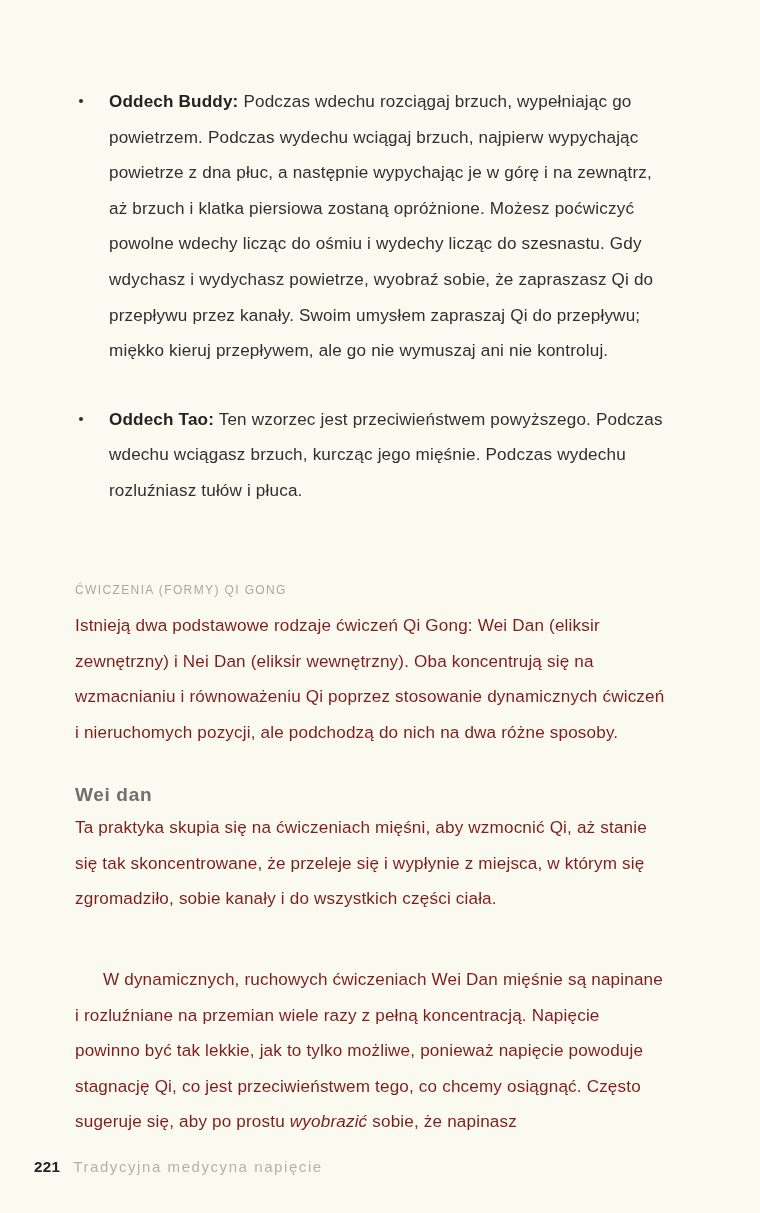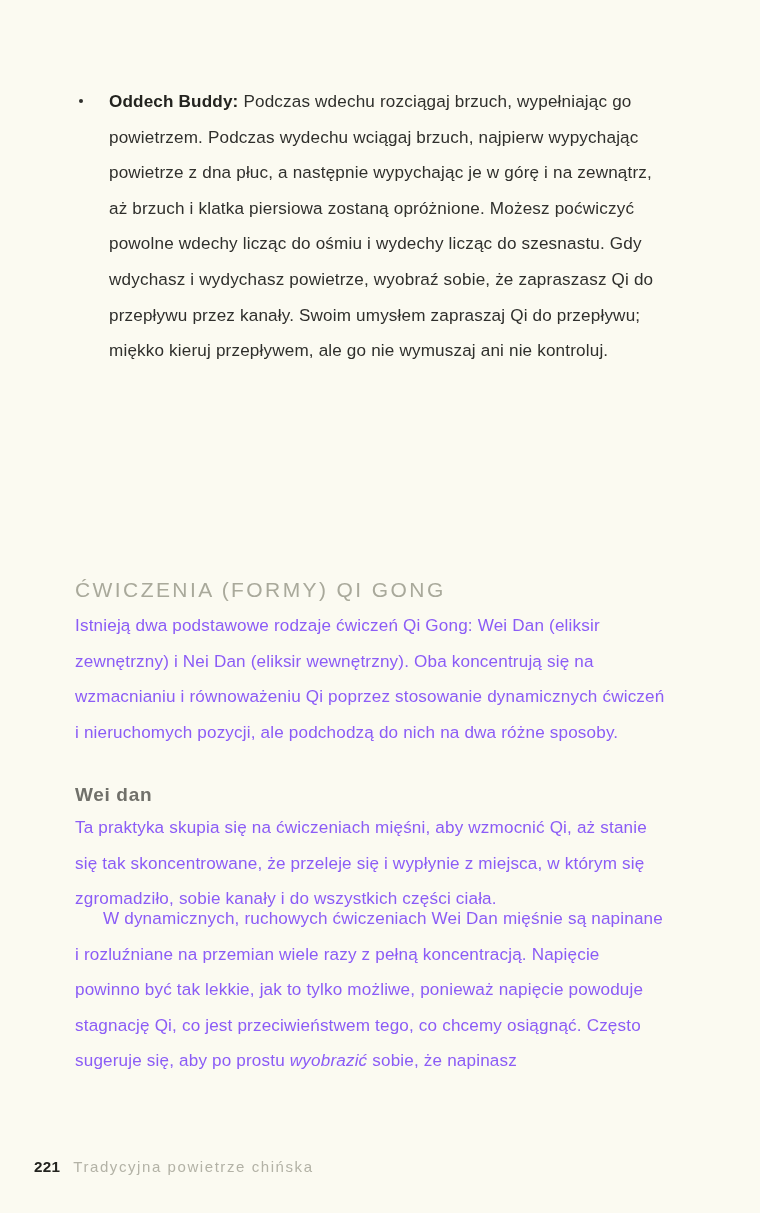--- a/index.html
+++ b/index.html
@@ -75,29 +75,29 @@
     background: #2f2f2c;
   }
   .bullet-label {
     font-weight: bold;
     color: #23231f;
   }
 
   .section-heading {
     margin: 0;
     color: #a9a99b;
-    font-size: 21px;
+    font-size: 12px;
     font-weight: normal;
     letter-spacing: 0.115em;
     line-height: 28px;
   }
 
   .body-para {
     margin: 0;
-    color: #8b5cf6;
+    color: #7f1d1d;
     font-size: 17.1px;
     line-height: 35.6px;
     letter-spacing: 0.01em;
   }
   .body-para.indented {
     text-indent: 28px;
   }
 
   .sub-heading {
     margin: 0;
@@ -112,21 +112,21 @@
     font-style: italic;
   }
 
   
   .blk { position: absolute; left: 75px; width: 590px; }
   #blk-bullets   { top: 84px; }
   #blk-heading   { top: 576px; }
   #blk-intro     { top: 608px; }
   #blk-weidan-h  { top: 781px; }
   #blk-weidan-p1 { top: 810px; }
-  #blk-weidan-p2 { top: 901px; }
+  #blk-weidan-p2 { top: 962px; }
 
   
   .footer {
     position: absolute;
     left: 34px;
     bottom: 38px;
     z-index: 3;
     display: flex;
     align-items: baseline;
     gap: 13px;
@@ -192,20 +192,24 @@
   </div>
 
   <div class="content">
 
     <div class="blk" id="blk-bullets">
       <ul class="bullet-list">
         <li class="bullet-item">
           <span class="bullet-dot"></span>
           <span class="bullet-label">Oddech Buddy:</span><span> Podczas wdechu rozciągaj brzuch, wypełniając go powietrzem. Podczas wydechu wciągaj brzuch, najpierw wypychając powietrze z dna płuc, a następnie wypychając je w górę i na zewnątrz, aż brzuch i klatka piersiowa zostaną opróżnione. Możesz poćwiczyć powolne wdechy licząc do ośmiu i wydechy licząc do szesnastu. Gdy wdychasz i wydychasz powietrze, wyobraź sobie, że zapraszasz Qi do przepływu przez kanały. Swoim umysłem zapraszaj Qi do przepływu; miękko kieruj przepływem, ale go nie wymuszaj ani nie kontroluj.</span>
         </li>
+        <li class="bullet-item">
+          <span class="bullet-dot"></span>
+          <span class="bullet-label">Oddech Tao:</span><span> Ten wzorzec jest przeciwieństwem powyższego. Podczas wdechu wciągasz brzuch, kurcząc jego mięśnie. Podczas wydechu rozluźniasz tułów i płuca.</span>
+        </li>
       </ul>
     </div>
 
     <div class="blk" id="blk-heading">
       <h2 class="section-heading">ĆWICZENIA (FORMY) QI GONG</h2>
     </div>
 
     <div class="blk" id="blk-intro">
       <p class="body-para">Istnieją dwa podstawowe rodzaje ćwiczeń Qi Gong: Wei Dan (eliksir zewnętrzny) i Nei Dan (eliksir wewnętrzny). Oba koncentrują się na wzmacnianiu i równoważeniu Qi poprzez stosowanie dynamicznych ćwiczeń i nieruchomych pozycji, ale podchodzą do nich na dwa różne sposoby.</p>
     </div>
@@ -219,16 +223,16 @@
     </div>
 
     <div class="blk" id="blk-weidan-p2">
       <p class="body-para indented"><span>W dynamicznych, ruchowych ćwiczeniach Wei Dan mięśnie są napinane i rozluźniane na przemian wiele razy z pełną koncentracją. Napięcie powinno być tak lekkie, jak to tylko możliwe, ponieważ napięcie powoduje stagnację Qi, co jest przeciwieństwem tego, co chcemy osiągnąć. Często sugeruje się, aby po prostu </span><em class="italic-word">wyobrazić</em><span> sobie, że napinasz</span></p>
     </div>
 
   </div>
 
   <div class="footer">
     <span class="footer-page-number">221</span>
-    <span class="footer-title">Tradycyjna powietrze chińska</span>
+    <span class="footer-title">Tradycyjna medycyna napięcie</span>
   </div>
 
 </div>
 
 </body></html>

